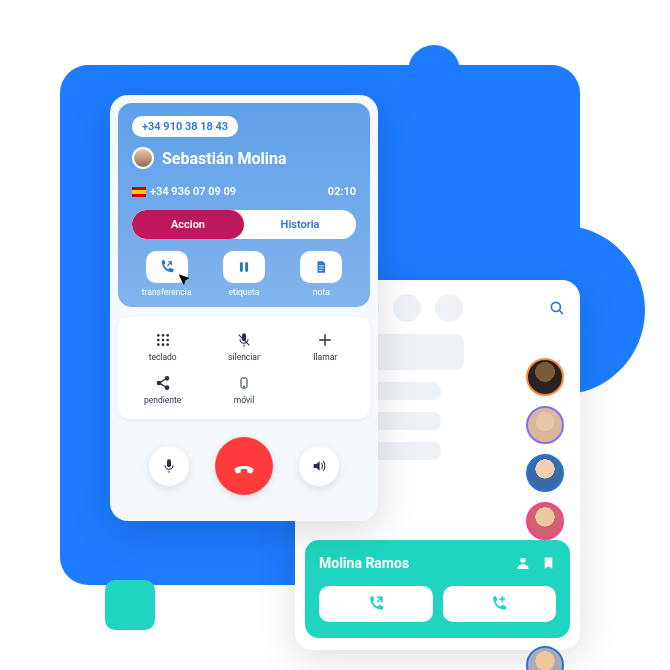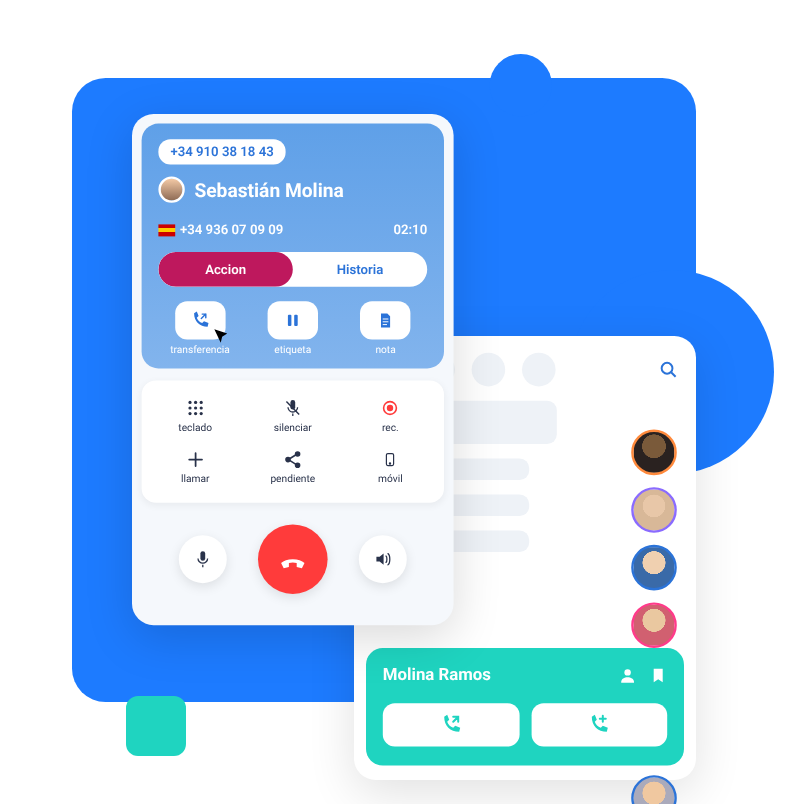--- a/index.html
+++ b/index.html
@@ -208,29 +208,20 @@
       <div class="ctrl">
         <span class="icon">
             <svg width="16" height="16" viewBox="0 0 24 24" fill="currentColor">
               <path d="M12 2a3 3 0 013 3v6a3 3 0 01-6 0V5a3 3 0 013-3z"></path>
               <path d="M6 11a6 6 0 0012 0M12 19v3" stroke="currentColor" stroke-width="1.6" fill="none"></path>
               <line x1="4" y1="4" x2="20" y2="20" stroke="currentColor" stroke-width="1.8"></line>
             </svg>
           </span>
         <span class="lbl">silenciar</span>
       </div>
-      <div class="ctrl rec">
-        <span class="icon">
-            <svg width="16" height="16" viewBox="0 0 24 24">
-              <circle cx="12" cy="12" r="8" fill="none" stroke="currentColor" stroke-width="2"></circle>
-              <circle cx="12" cy="12" r="4" fill="currentColor"></circle>
-            </svg>
-          </span>
-        <span class="lbl">rec.</span>
-      </div>
       <div class="ctrl">
         <span class="icon">
             <svg width="16" height="16" viewBox="0 0 24 24" stroke="currentColor" stroke-width="2.2" fill="none" stroke-linecap="round">
               <path d="M12 4v16M4 12h16"></path>
             </svg>
           </span>
         <span class="lbl">llamar</span>
       </div>
       <div class="ctrl">
         <span class="icon">

